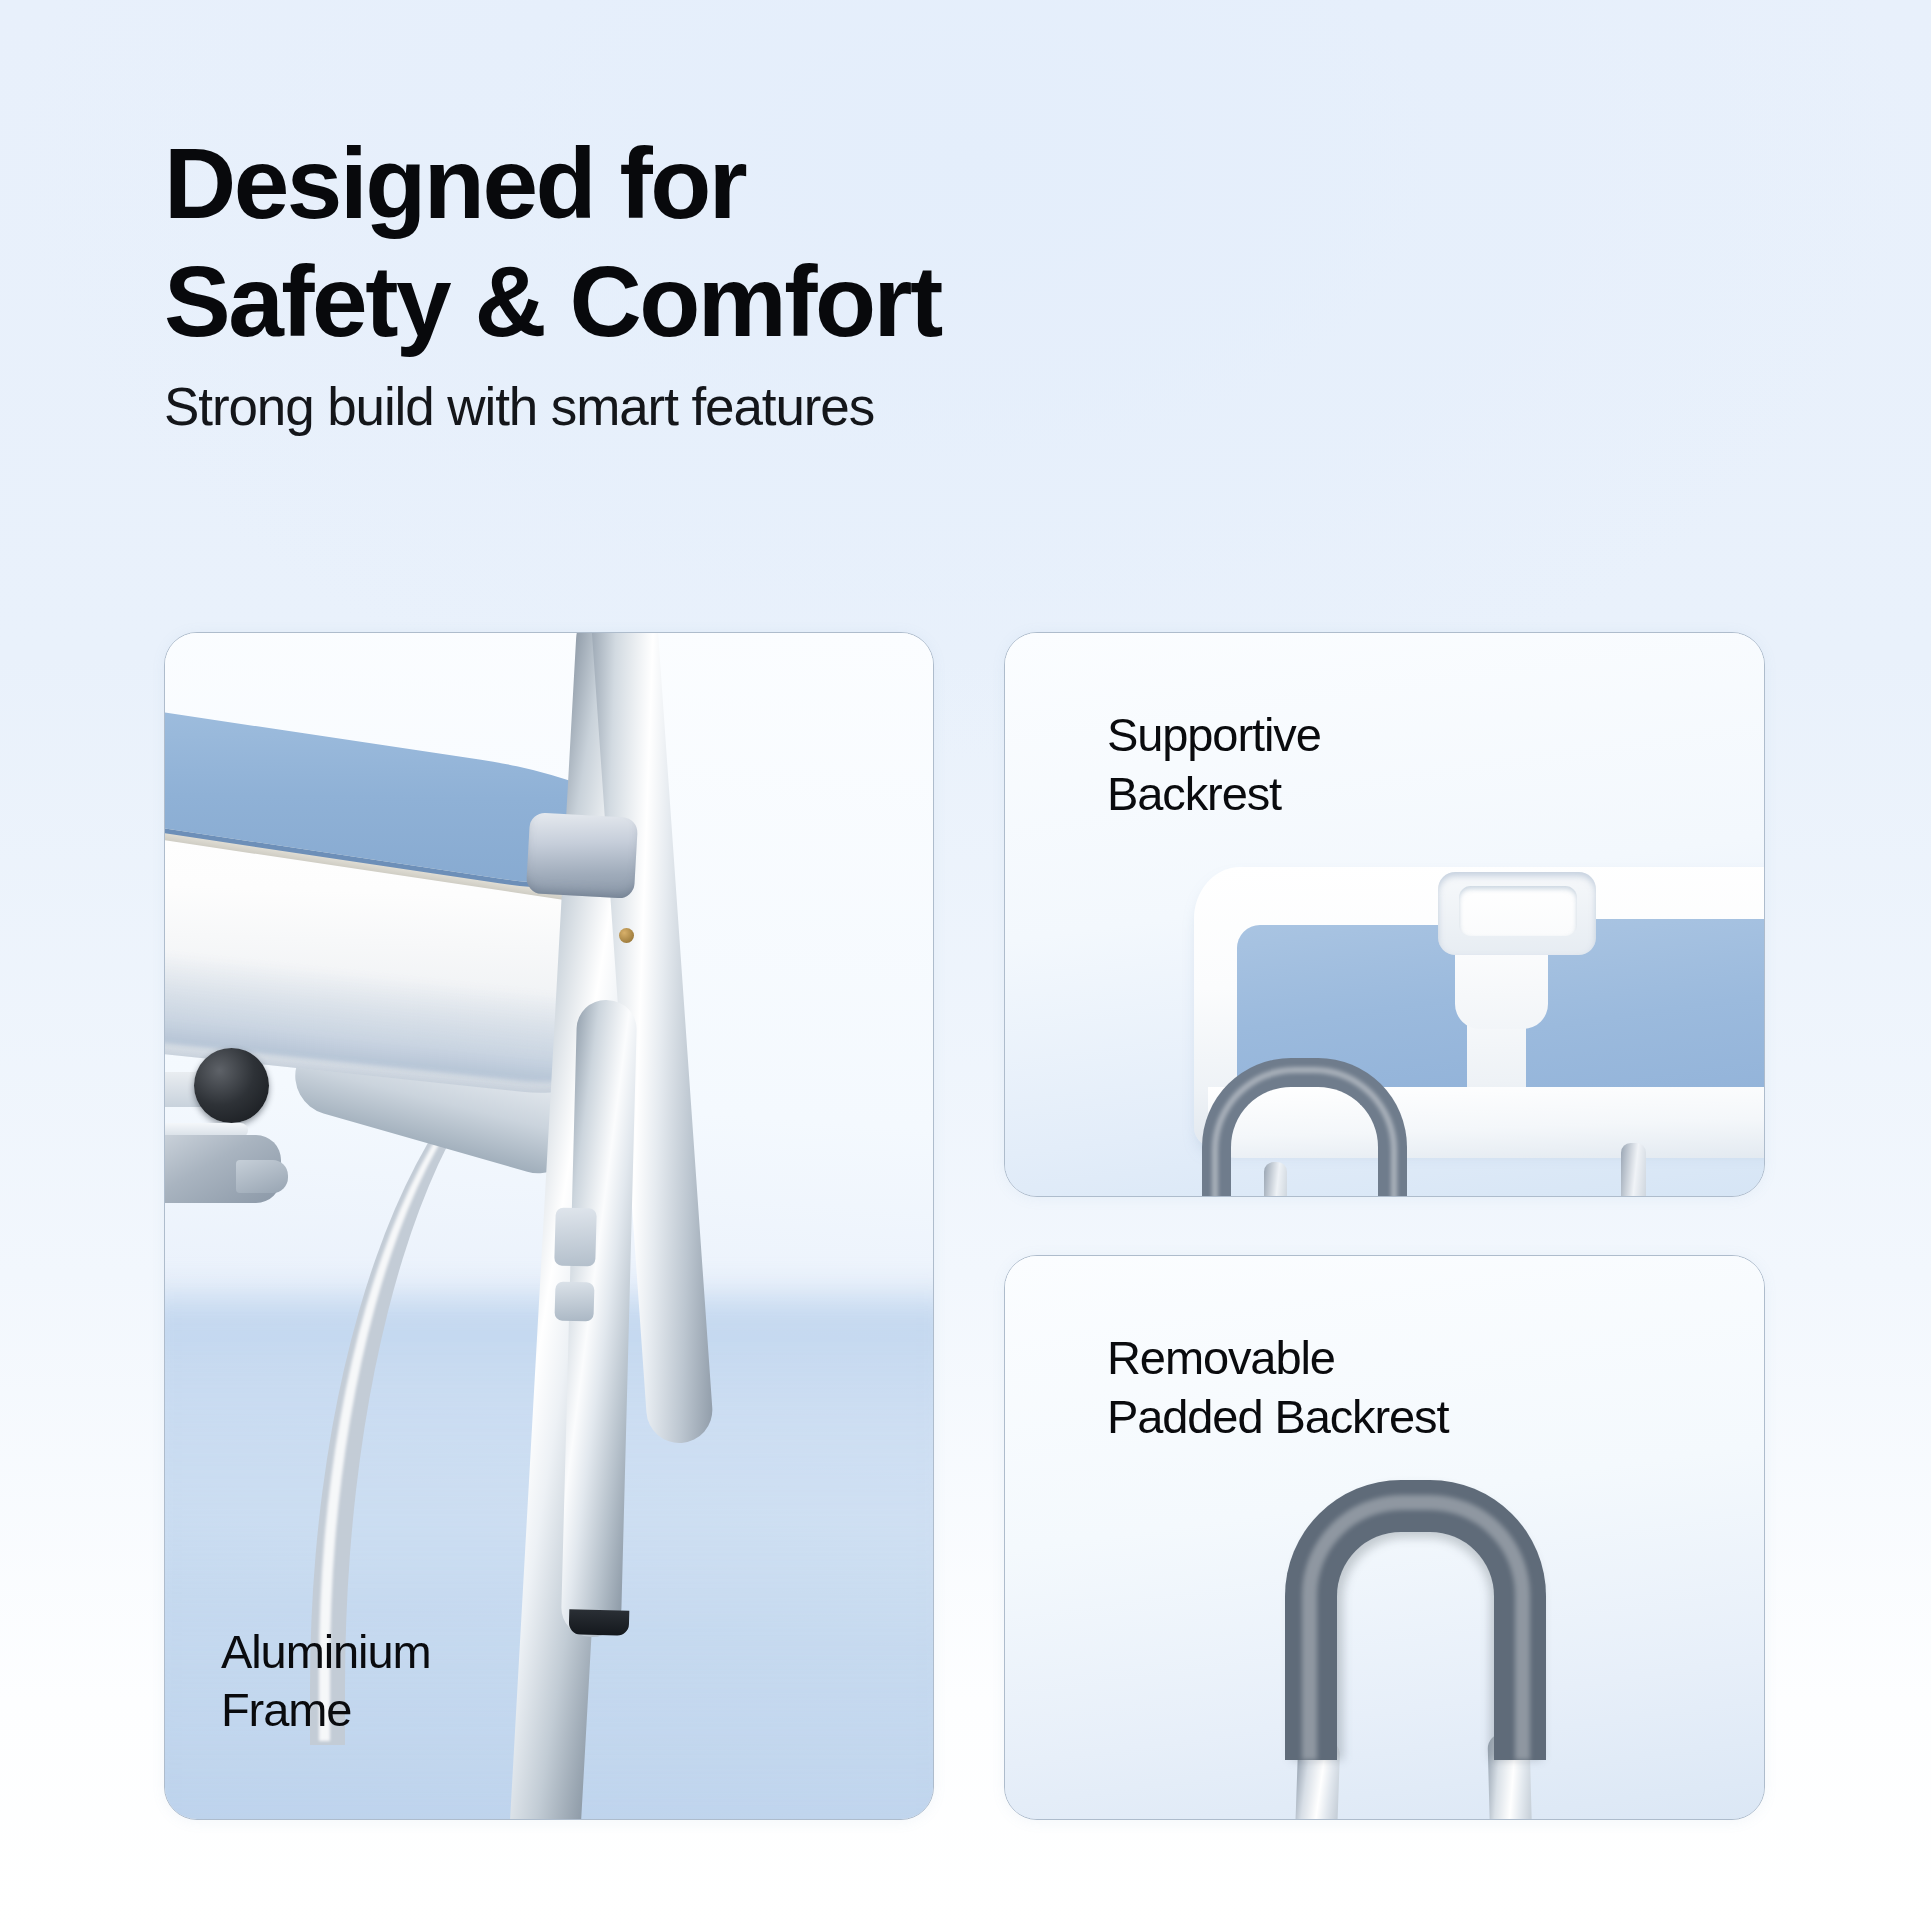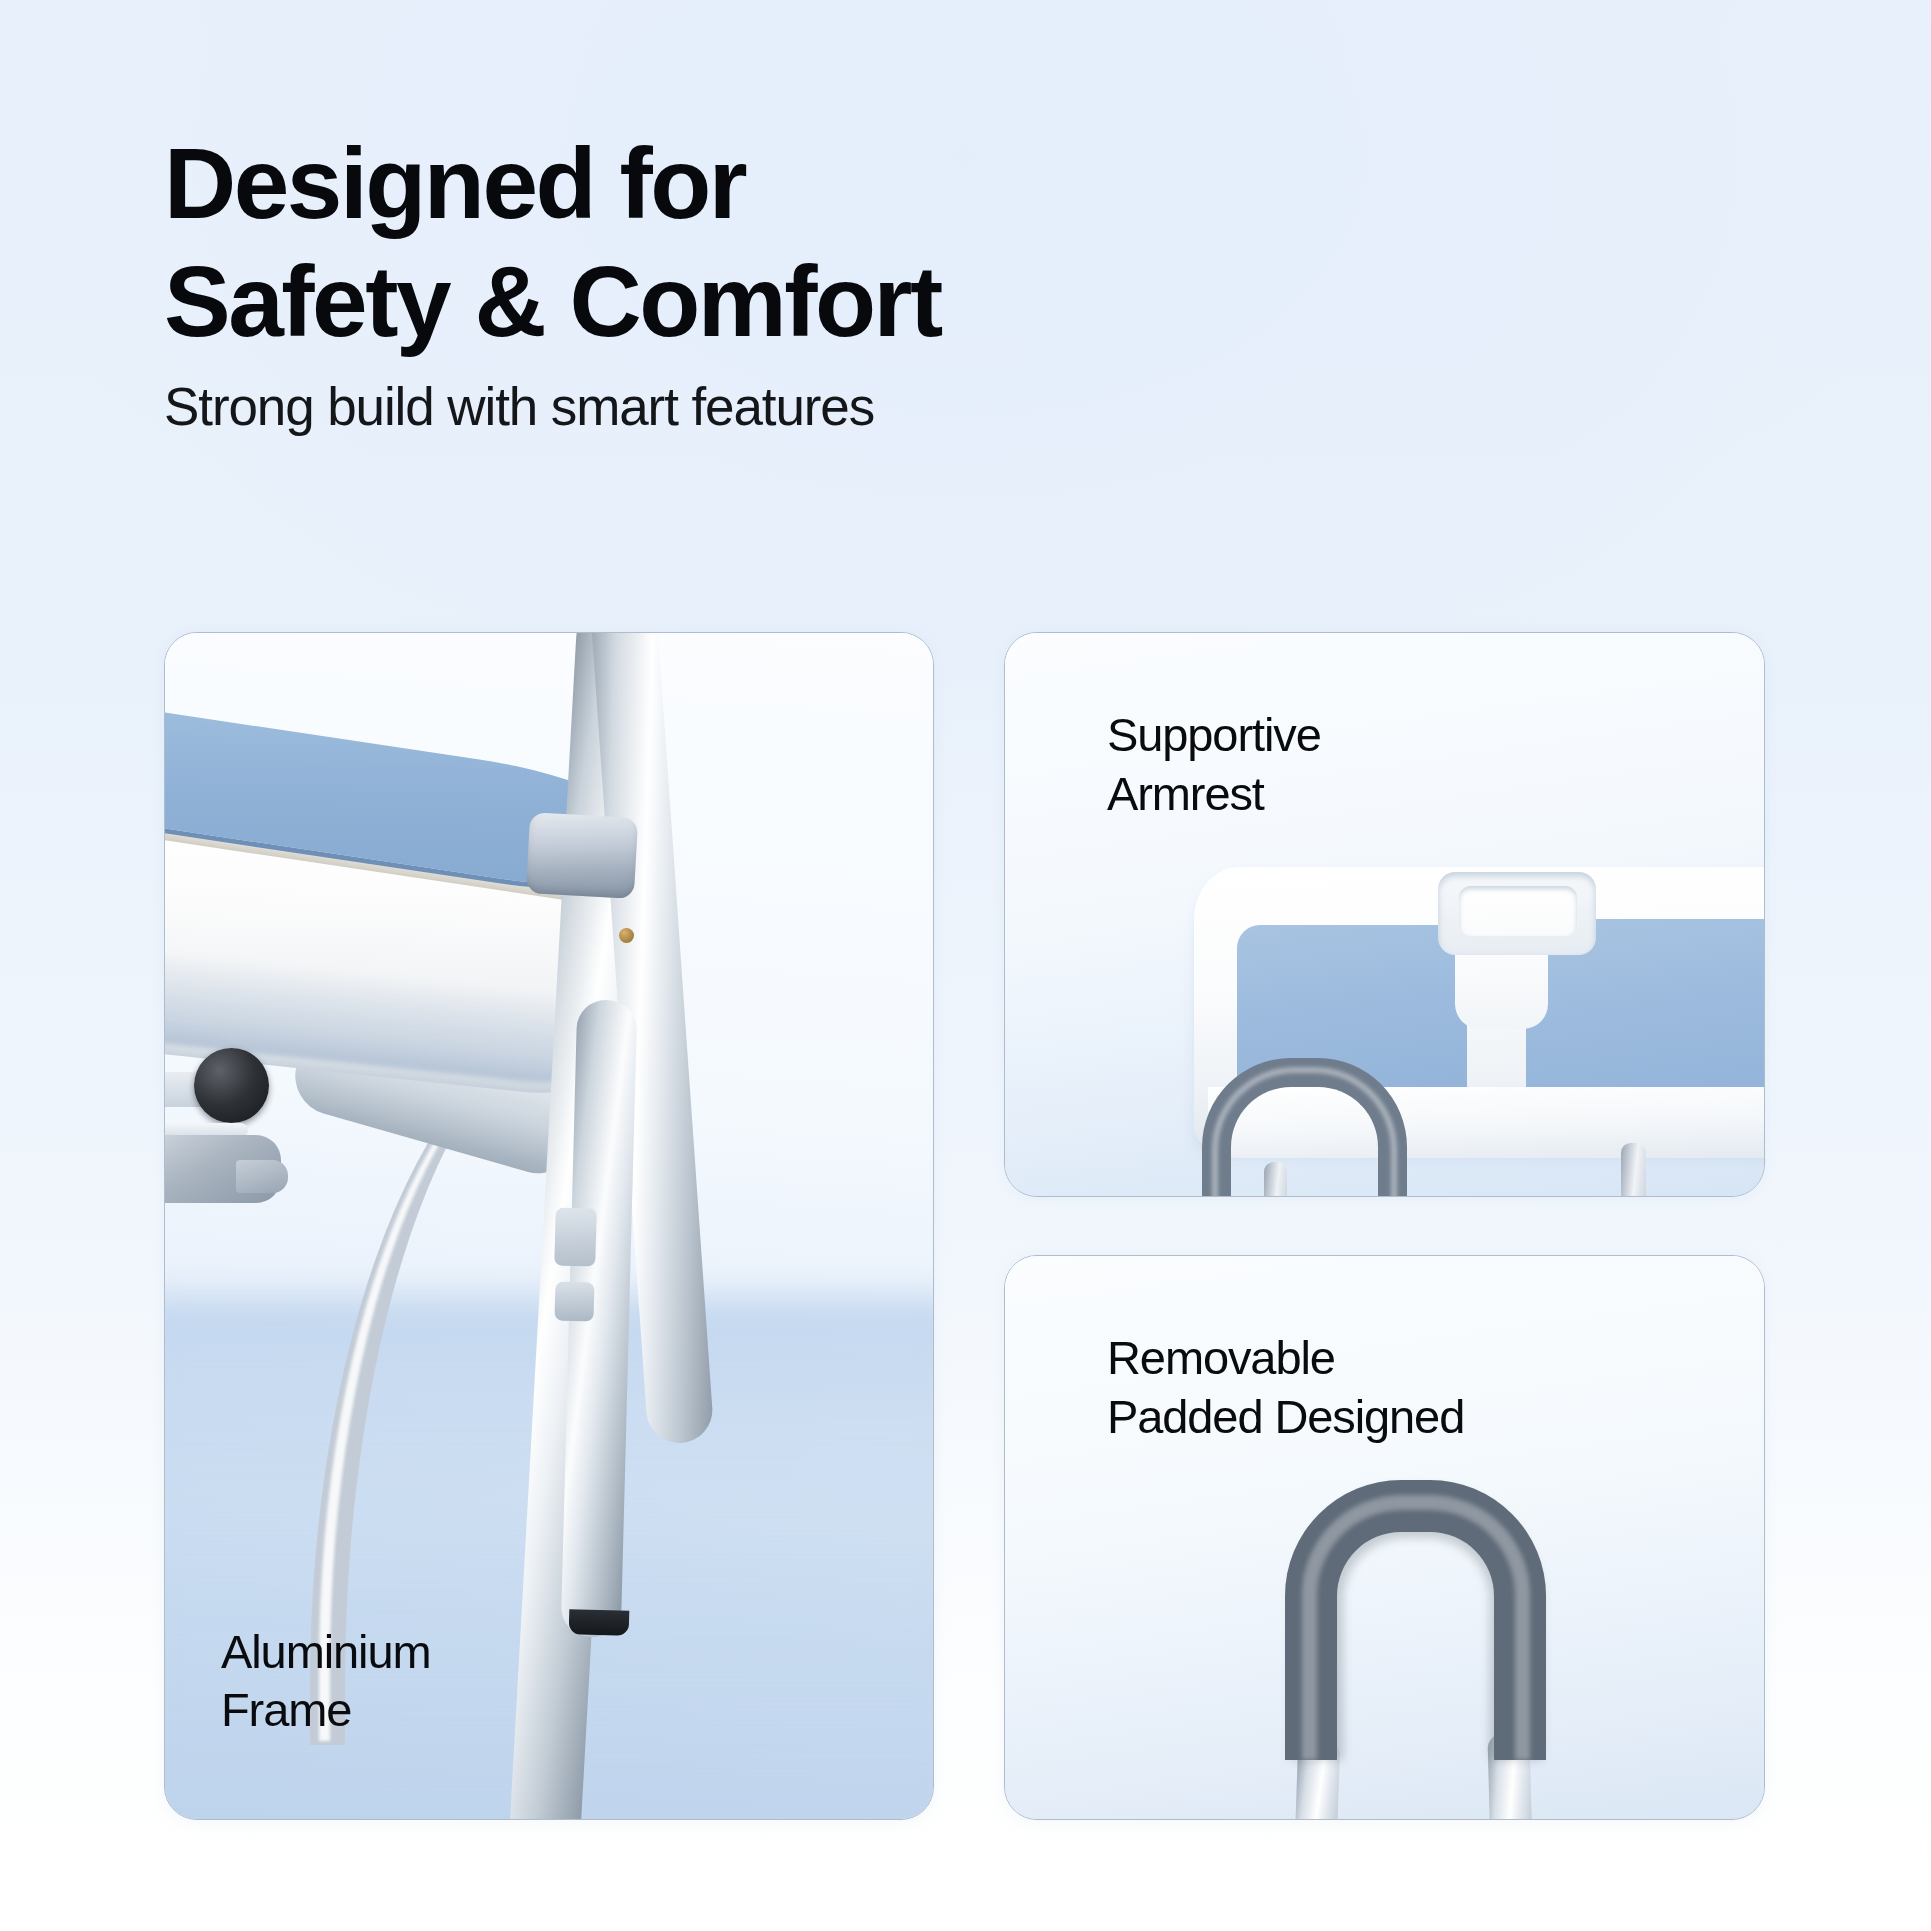--- a/index.html
+++ b/index.html
@@ -388,32 +388,32 @@
       <div class="pb-lip"></div>
 
       <div class="pb-leg1"></div>
       <div class="pb-leg2"></div>
 
       <div class="pb-arm-solid"></div>
       <div class="pb-arm-hl"></div>
     </div>
 
     <div class="card-label">Supportive
-Armrest</div>
+Backrest</div>
   </div>
 
   <div class="card card-br">
     <div class="photo">
       <div class="pc-bg"></div>
 
       <div class="pc-tube-l"></div>
       <div class="pc-tube-r"></div>
       <div class="pc-arm-shadow"></div>
       <div class="pc-arm"></div>
       <div class="pc-arm-hl"></div>
     </div>
 
     <div class="card-label">Removable
-Padded Designed</div>
+Padded Backrest</div>
   </div>
 
 </div>
 
 
 </body></html>

